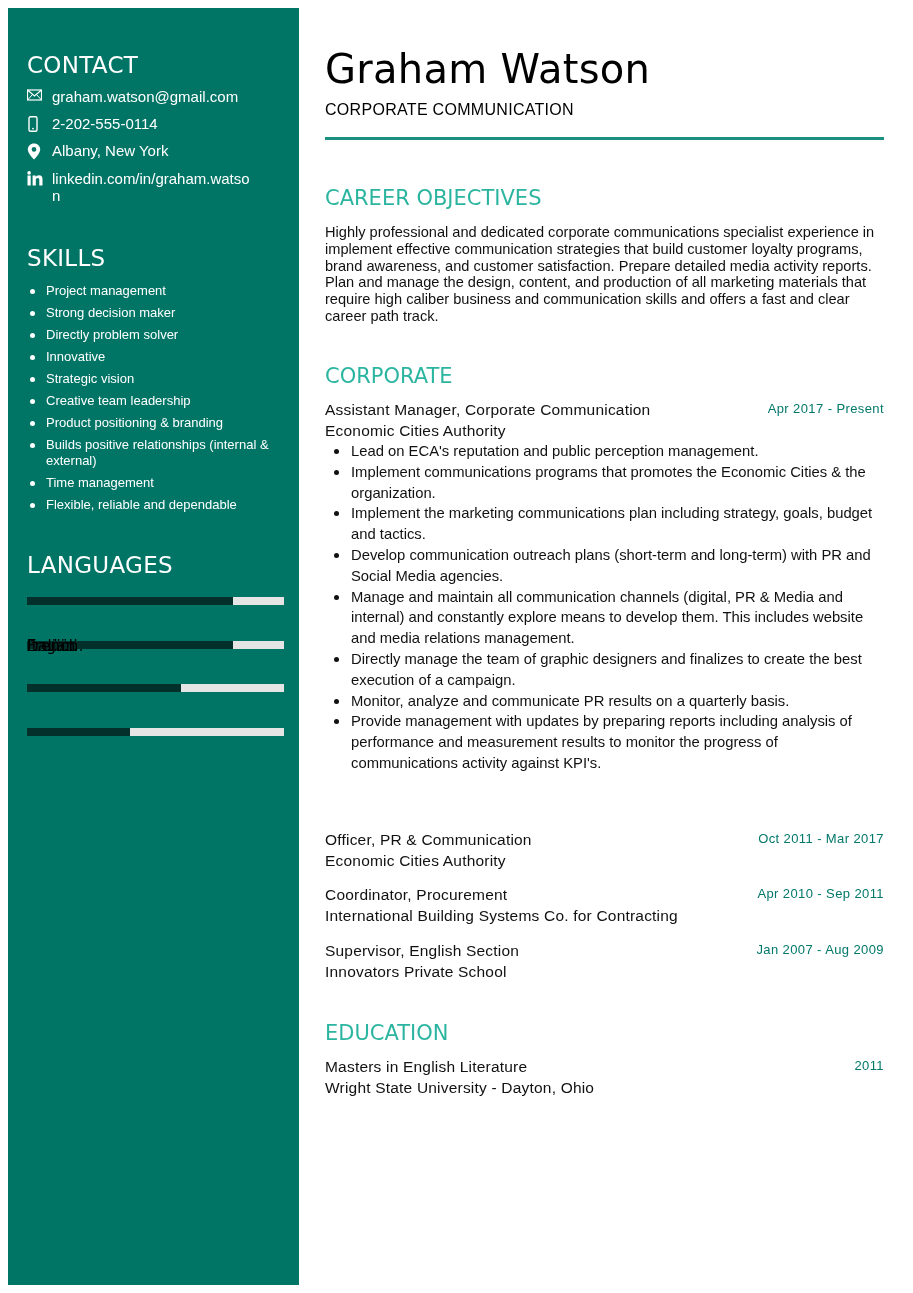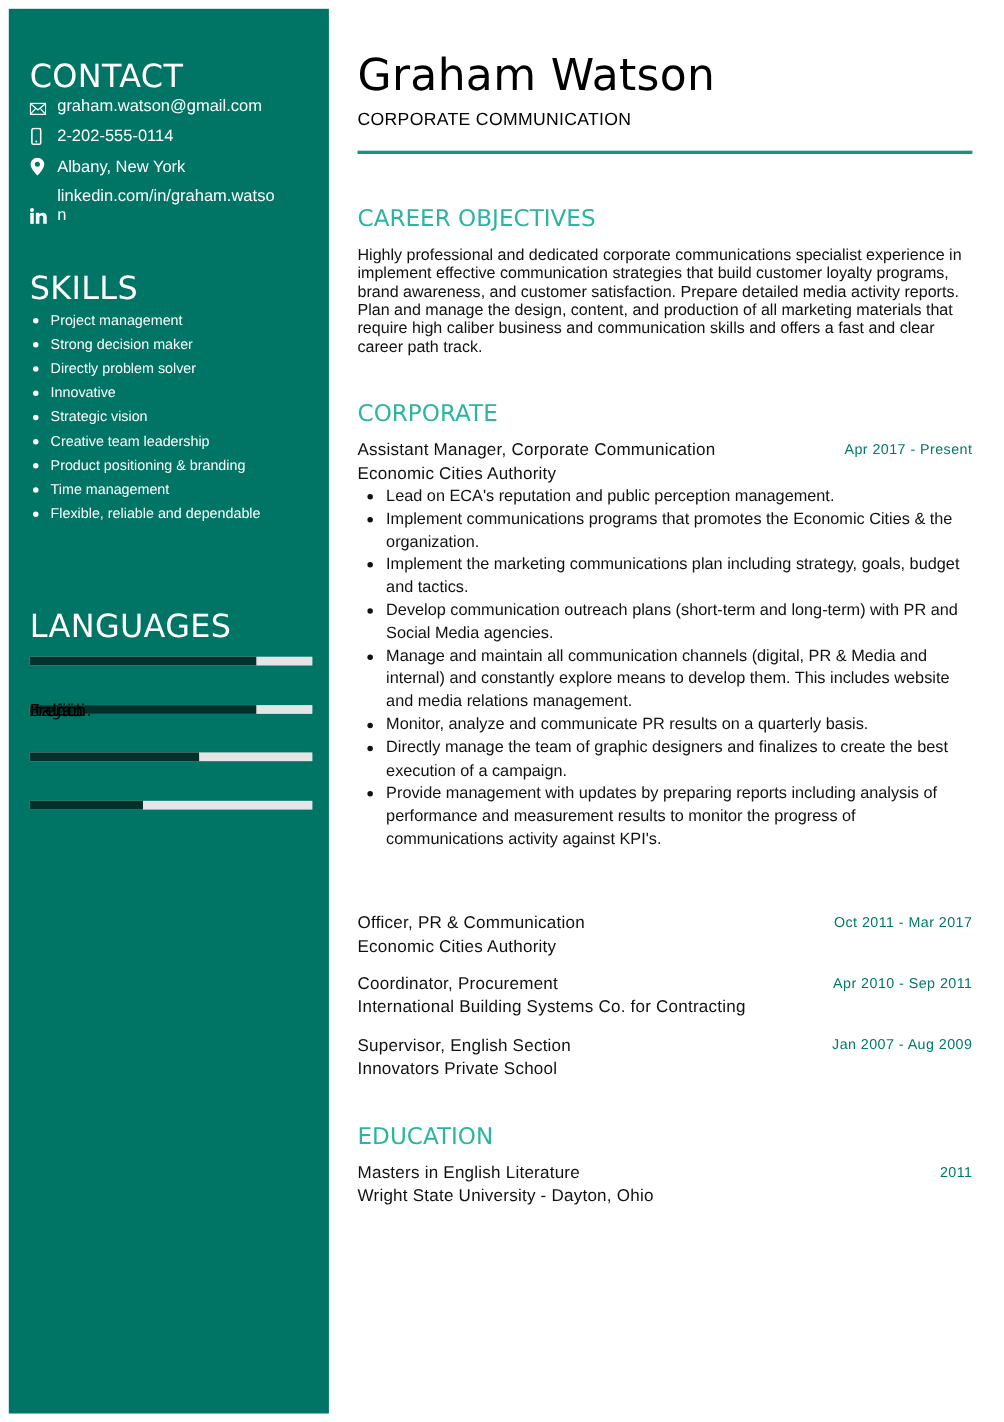--- a/index.html
+++ b/index.html
@@ -5,25 +5,25 @@
   html, body { margin: 0; padding: 0; }
   body {
     width: 913px; height: 1293px; background: #ffffff; position: relative; overflow: hidden;
     font-family: "Liberation Sans", sans-serif; color: #111;
   }
   .sidebar {
     position: absolute; left: 8px; top: 8px; width: 291px; height: 1277px;
     background: #007566; color: #ffffff; box-sizing: border-box; padding: 0 19px;
   }
   .side-h {
-    font-family: "DejaVu Sans", sans-serif; font-size: 29px; font-weight: normal;
+    font-family: "DejaVu Sans", sans-serif; font-size: 23px; font-weight: normal;
     letter-spacing: 0.3px; margin: 0; position: absolute; left: 19px;
   }
   .contact-list { position: absolute; left: 19px; top: 80px; width: 260px; }
-  .contact-item { display: flex; align-items: flex-end; font-size: 15px; line-height: 17px; margin-bottom: 10px; }
+  .contact-item { display: flex; align-items: flex-start; font-size: 15px; line-height: 17px; margin-bottom: 10px; }
   .contact-item .ic { width: 25px; flex: 0 0 25px; display: flex; justify-content: flex-start; padding-top: 1px; }
   .contact-item .txt { width: 200px; word-break: break-all; }
   .skills { position: absolute; left: 19px; top: 275px; margin: 0; padding: 0; list-style: none; width: 265px; }
   .skills li { font-size: 13px; line-height: 16px; margin-bottom: 6px; padding-left: 19px; position: relative; }
   .skills li::before { content: ""; position: absolute; left: 3px; top: 6px; width: 5px; height: 5px; border-radius: 50%; background: #fff; }
   .langs { position: absolute; left: 19px; top: 584px; width: 257px; text-align: center; }
   .lang { margin-bottom: 0; height: 38.5px; }
   .lang .name { font-size: 15px; line-height: 17px; display: block; }
   .lang .bar { margin-top: 5px; height: 8px; background: #e5e5e5; position: relative; }
   .lang .fill { position: absolute; left: 0; top: 0; bottom: 0; background: #04302b; }
@@ -89,20 +89,21 @@
 
   <h2 class="side-h" style="top:237px">SKILLS</h2>
   <ul class="skills">
     <li>Project management</li>
     <li>Strong decision maker</li>
     <li>Directly problem solver</li>
     <li>Innovative</li>
     <li>Strategic vision</li>
     <li>Creative team leadership</li>
     <li>Product positioning &amp; branding</li>
+    <li>Builds positive relationships (internal &amp; external)</li>
     <li>Time management</li>
     <li>Flexible, reliable and dependable</li>
   </ul>
 
   <h2 class="side-h" style="top:544px">LANGUAGES</h2>
   <div class="langs">
     <div class="lang">
       <span class="name">English</span>
       <div class="bar">
           <div class="fill" style="width:80%"></div>
@@ -142,22 +143,22 @@
   <div class="job" style="top:399px">
     <div class="role">Assistant Manager, Corporate Communication</div>
     <div class="org">Economic Cities Authority</div>
     <div class="date">Apr 2017 - Present</div>
     <ul class="bullets">
       <li>Lead on ECA's reputation and public perception management.</li>
       <li>Implement communications programs that promotes the Economic Cities &amp; the organization.</li>
       <li>Implement the marketing communications plan including strategy, goals, budget and tactics.</li>
       <li>Develop communication outreach plans (short-term and long-term) with PR and Social Media agencies.</li>
       <li>Manage and maintain all communication channels (digital, PR &amp; Media and internal) and constantly explore means to develop them. This includes website and media relations management.</li>
+      <li>Directly manage the team of graphic designers and finalizes to create the best execution of a campaign.</li>
       <li>Monitor, analyze and communicate PR results on a quarterly basis.</li>
-      <li>Directly manage the team of graphic designers and finalizes to create the best execution of a campaign.</li>
       <li>Provide management with updates by preparing reports including analysis of performance and measurement results to monitor the progress of communications activity against KPI's.</li>
     </ul>
   </div>
 
   <div class="job" style="top:829px">
     <div class="role">Officer, PR &amp; Communication</div>
     <div class="org">Economic Cities Authority</div>
     <div class="date">Oct 2011 - Mar 2017</div>
   </div>
 

